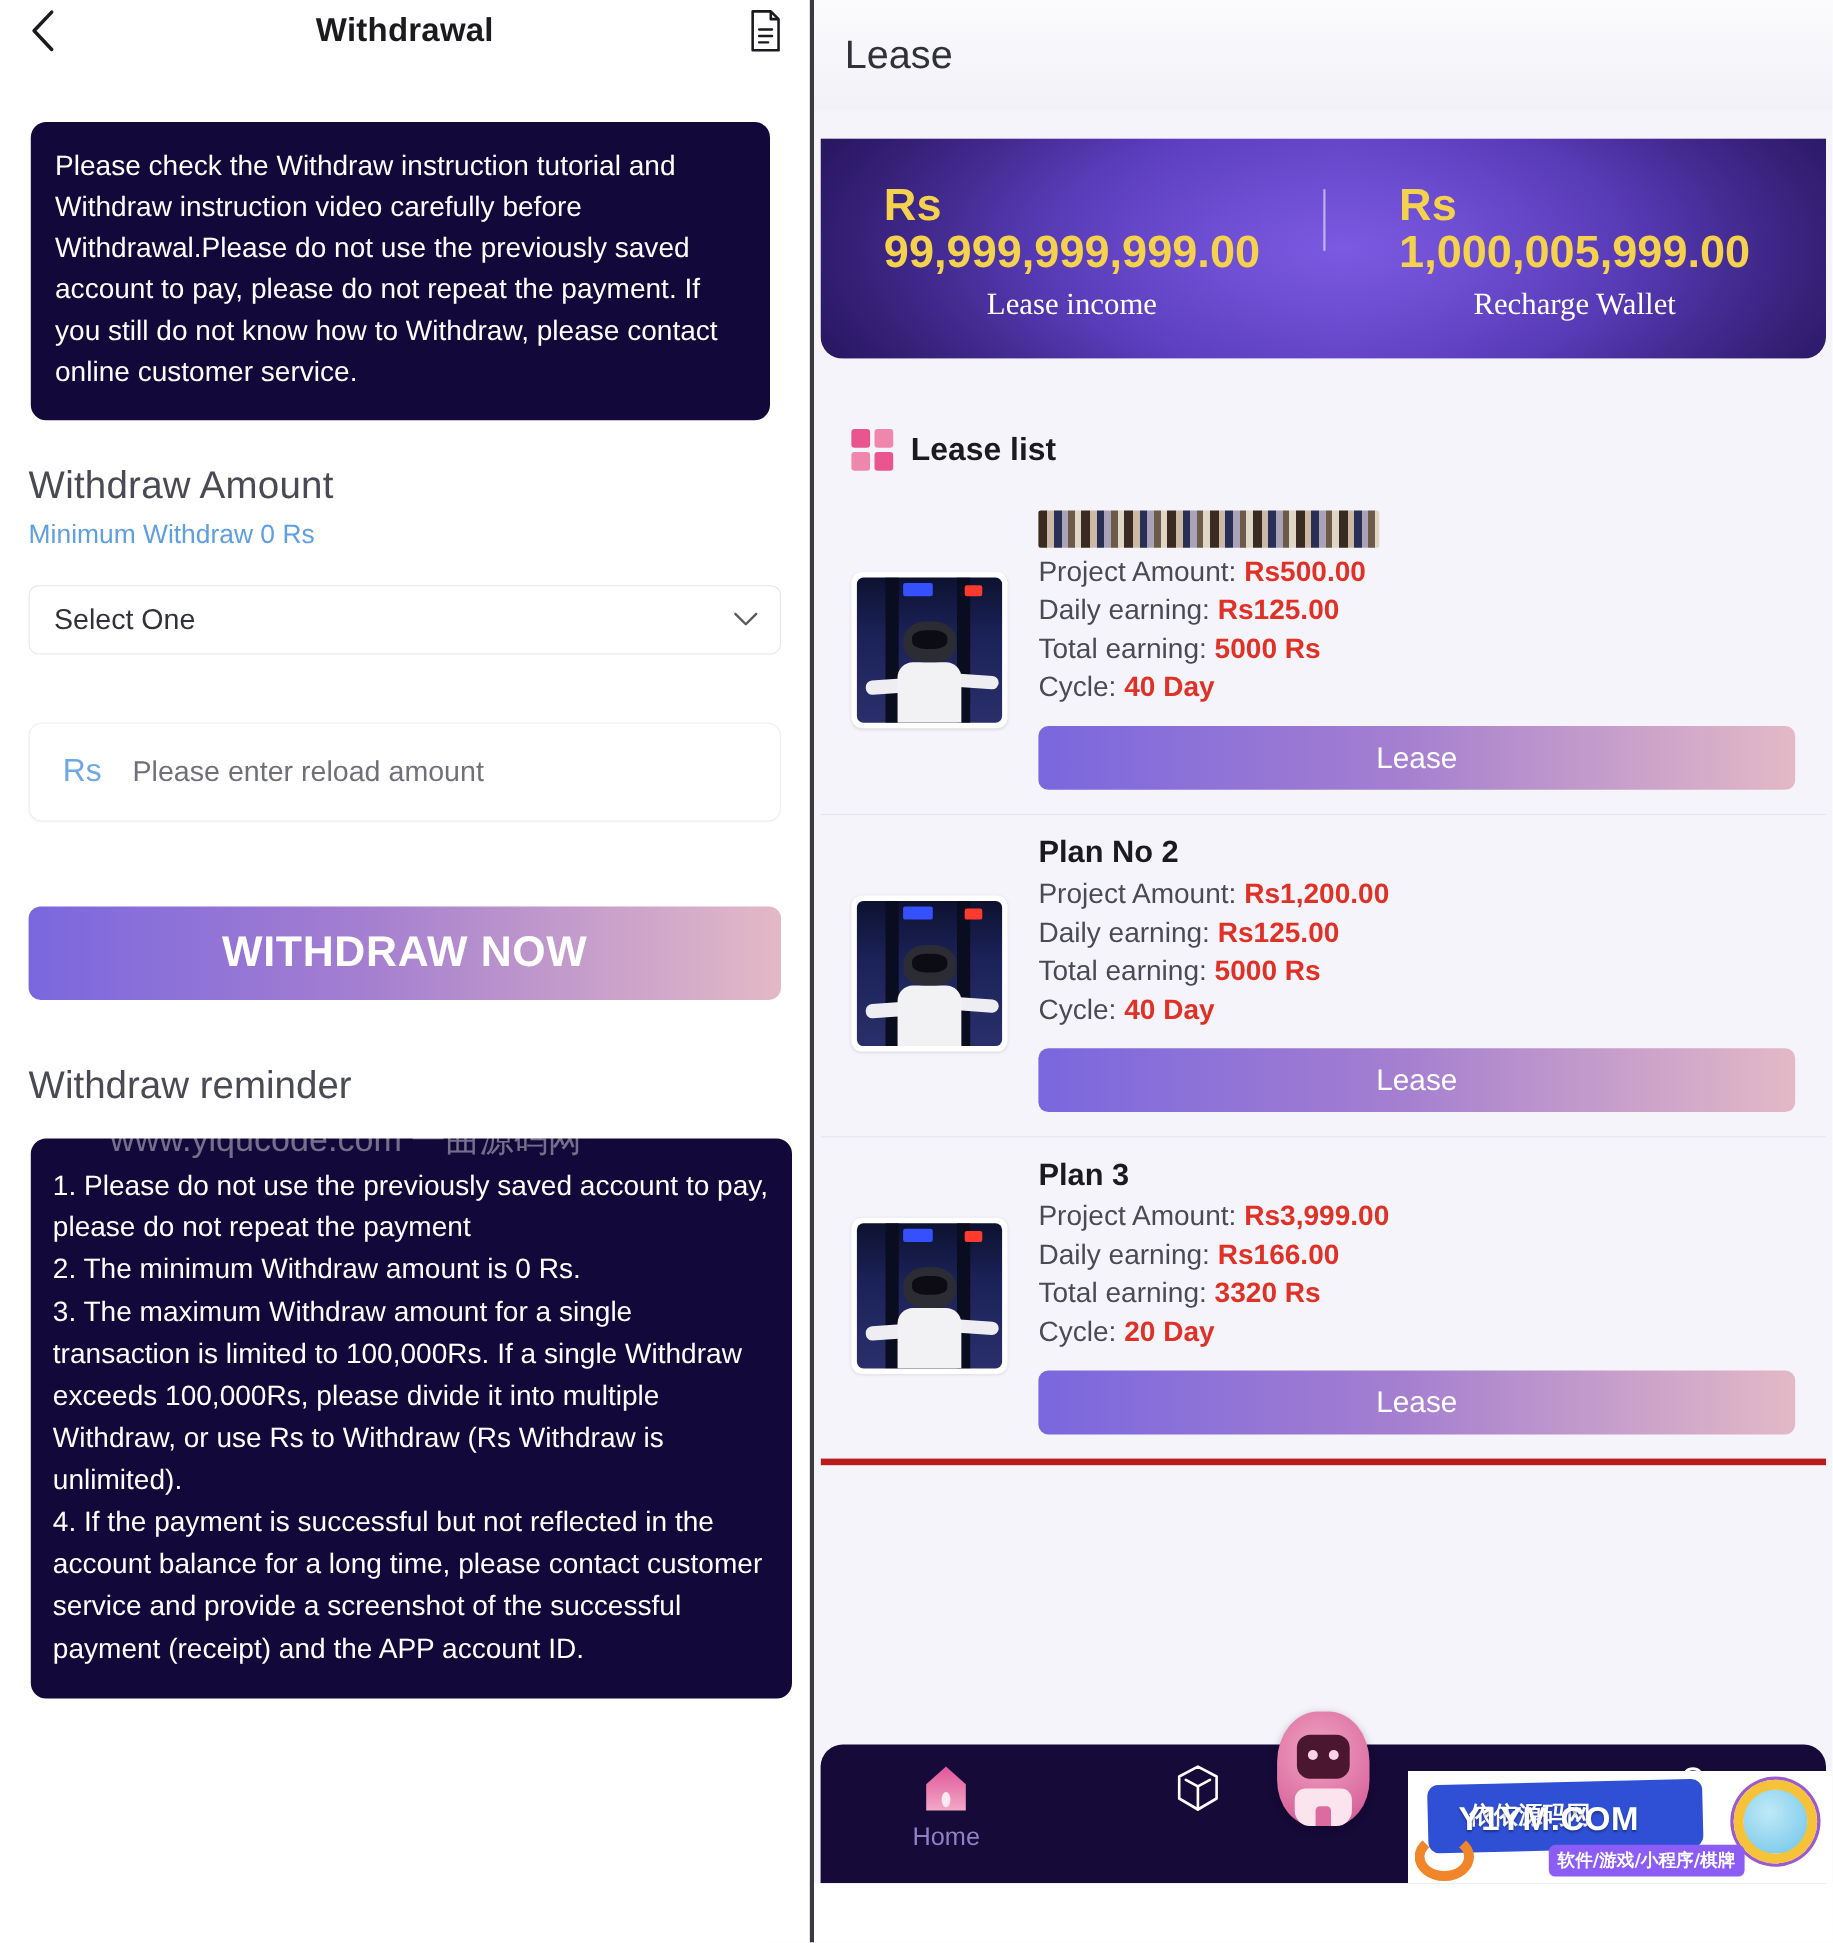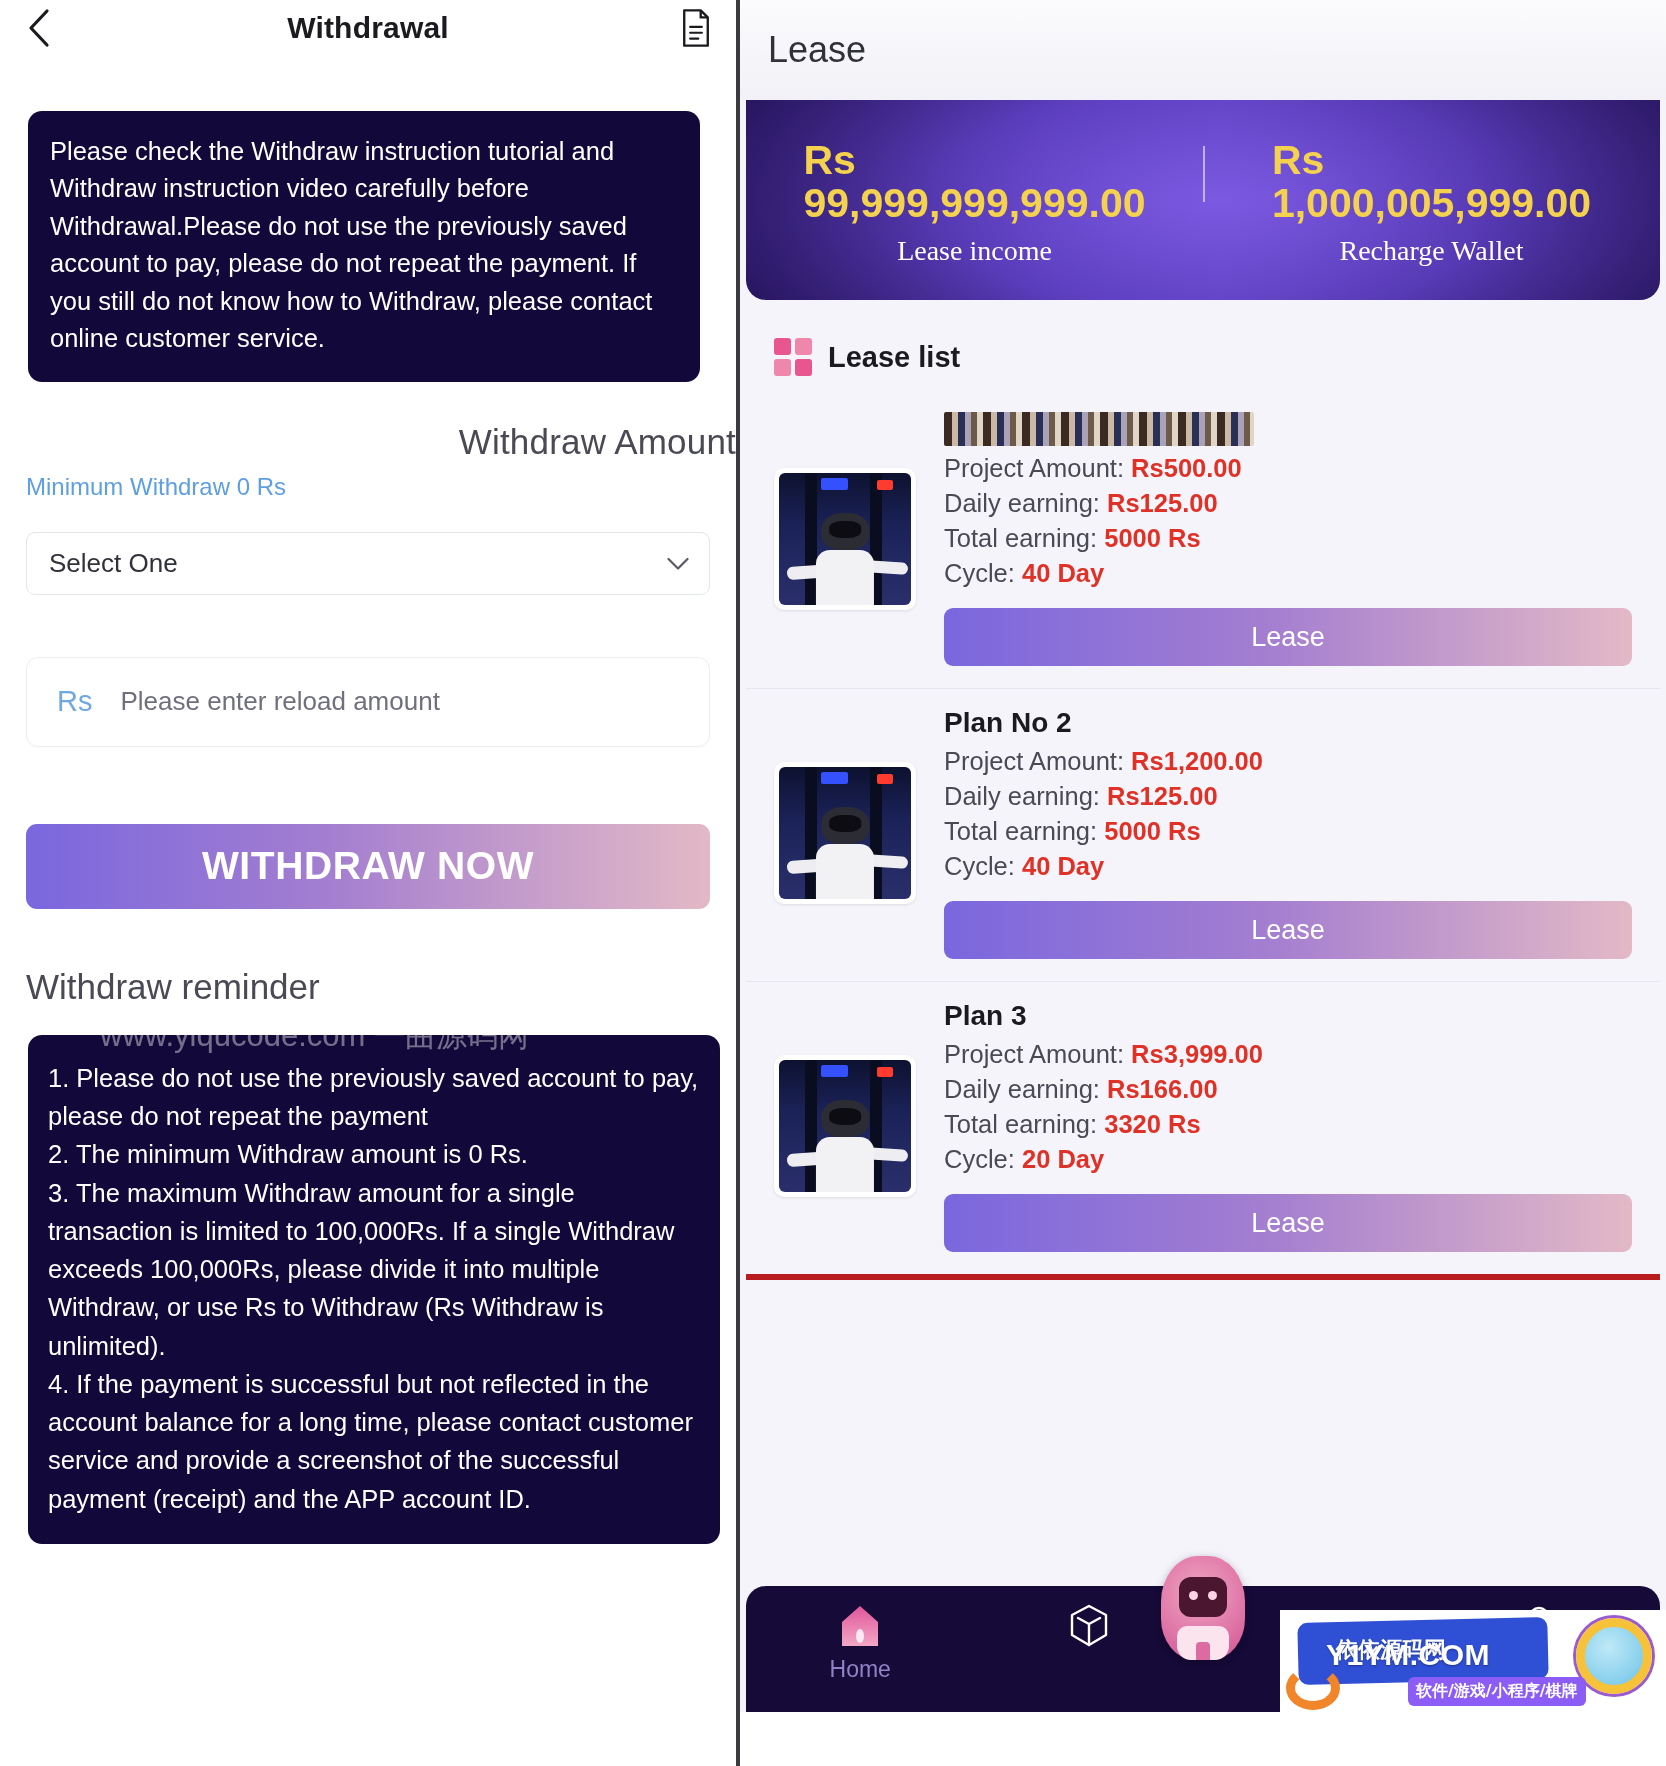--- a/index.html
+++ b/index.html
@@ -54,21 +54,20 @@
     line-height: 1.47;
     font-weight: 400;
   }
 
   .section-title {
     margin: 40px 0 0 26px;
     font-size: 35px;
     color: #4a4a55;
     font-weight: 400;
     letter-spacing: .2px;
-    text-align: right;
   }
   .sub-note {
     margin: 11px 0 0 26px;
     font-size: 24px;
     color: #5e9fe0;
     font-weight: 400;
   }
 
   .select-wrap {
     margin: 31px 26px 0 26px;
@@ -148,21 +147,21 @@
   
   .gutter { width: 4px; background: #3a3a3f; flex: 0 0 4px; }
 
   
   .right-panel {
     width: 926px; height: 1712px;
     background: #f5f4fa;
     position: relative;
     overflow: hidden;
     flex: 0 0 926px;
-    display: flex; flex-direction: column;
+    display: flex; flex-direction: column; gap: 26px;
   }
   .r-topbar {
     height: 100px;
     background: linear-gradient(180deg,#fbfbfd 0%, #f2f1f7 100%);
     display: flex; align-items: center;
     padding-left: 28px;
     flex: 0 0 100px;
   }
   .r-title { font-size: 36px; color: #31313a; font-weight: 400; }
 

